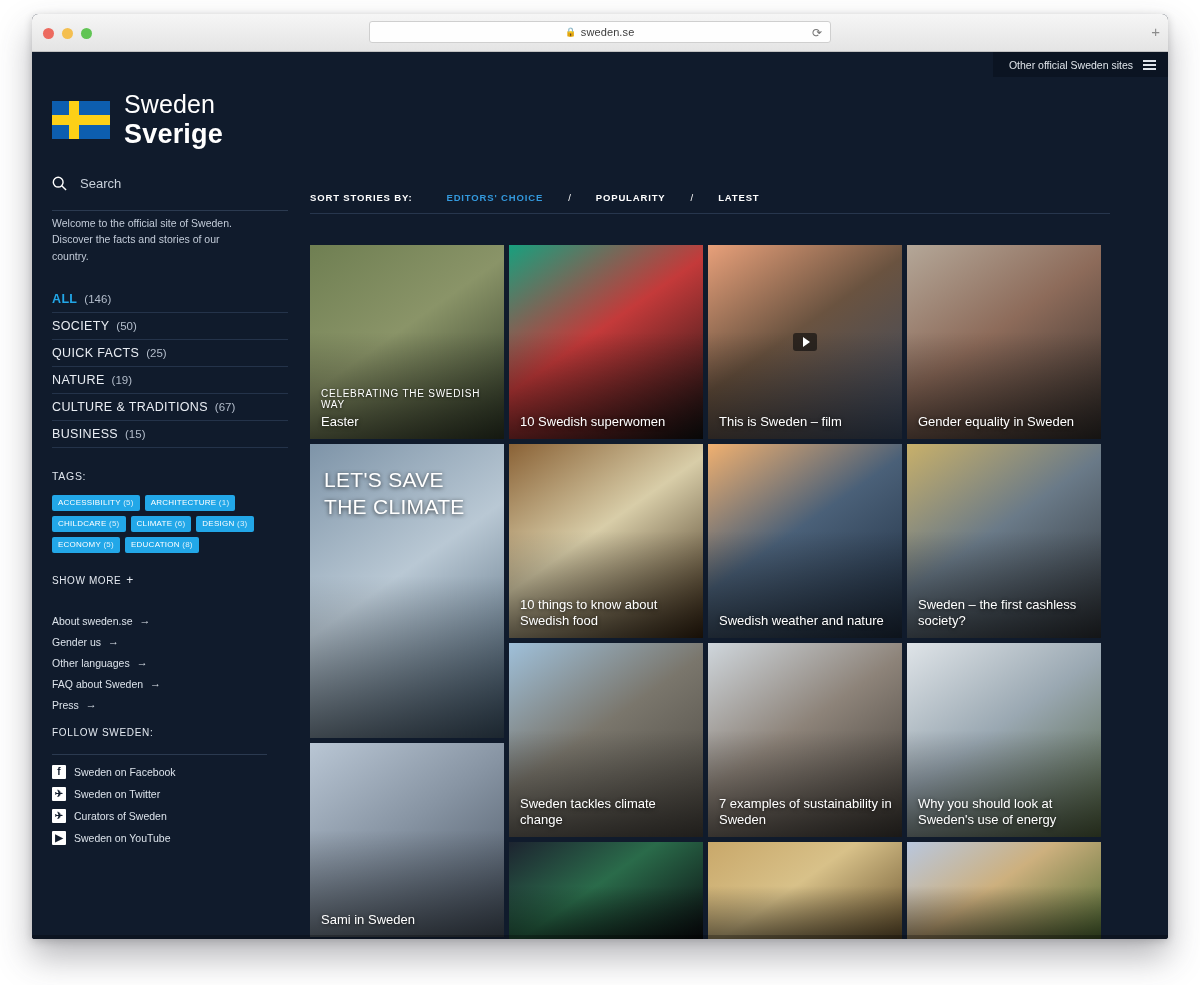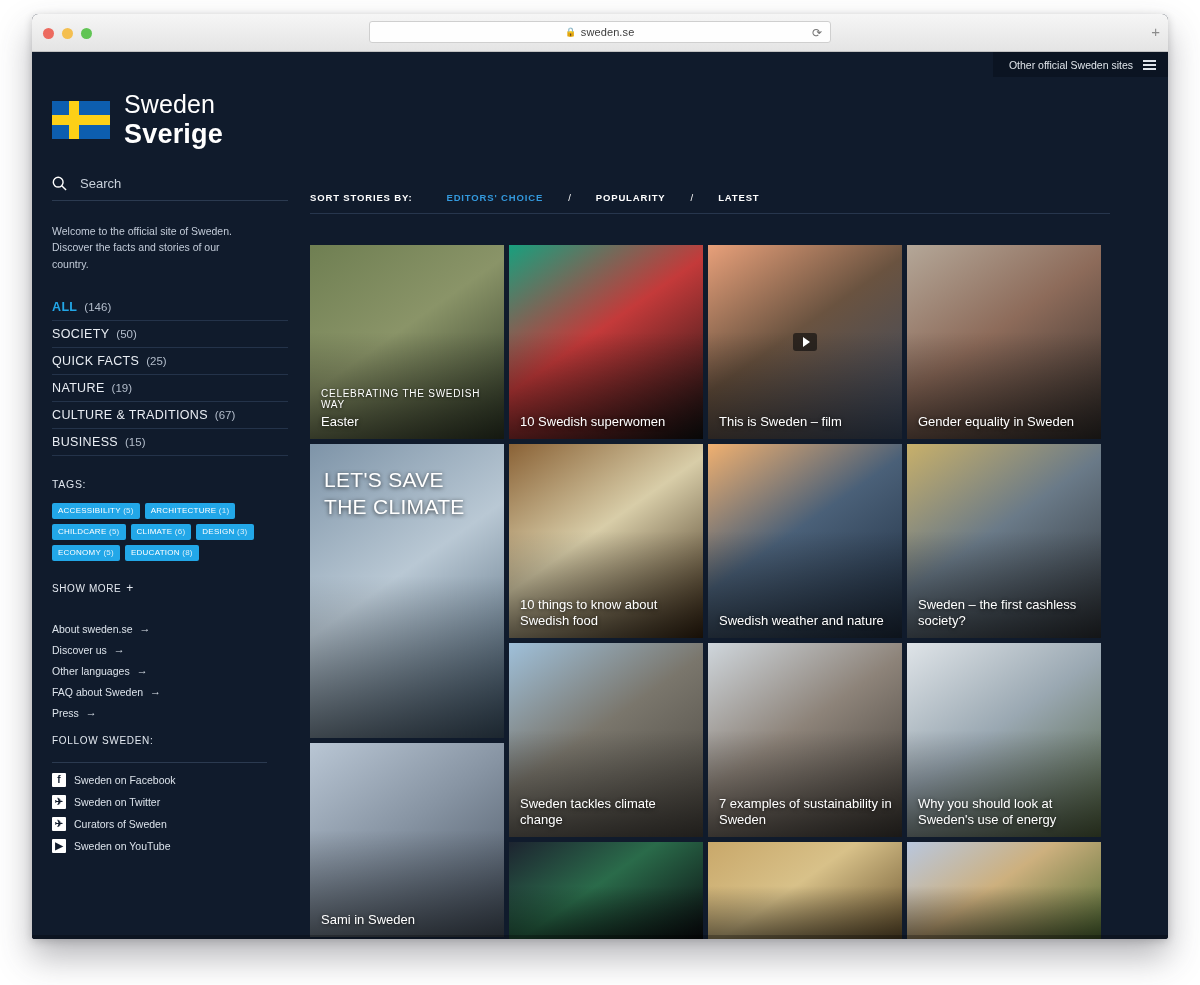--- a/index.html
+++ b/index.html
@@ -121,34 +121,34 @@
   }
   #brand-sverige {
     display: block; font-size: 27px; color: #ffffff;
     font-weight: 700; margin-top: 4px; letter-spacing: 0.2px;
   }
 
   
   #search-row {
     margin-top: 28px;
     display: flex; align-items: center; gap: 13px;
-    padding-bottom: 9px;
+    padding-bottom: 19px;
     border-bottom: 1px solid #2b3a50;
   }
   #search-icon { flex: none; }
   #search-input {
     background: transparent; border: 0; outline: none;
     color: #d7dde6; font-size: 13px;
     font-family: "Liberation Sans", sans-serif;
     width: 170px;
   }
   #search-input::placeholder { color: #c8d0da; }
 
   #intro-text {
-    margin-top: 22px;
+    margin-top: 4px;
     font-size: 10.5px; line-height: 1.55;
     color: #c2cbd8;
     width: 200px;
   }
 
   
   #category-list { margin-top: 22px; }
   .category-item {
     display: flex; align-items: baseline; gap: 7px;
     padding: 6px 0 6px;
@@ -420,21 +420,21 @@
       <div id="show-more">
         <span>SHOW MORE</span><span class="plus">+</span>
       </div>
 
       <div id="footer-links">
         <div class="footer-link">
           <span>About sweden.se</span>
           <span class="arrow-icon">→</span>
         </div>
         <div class="footer-link">
-          <span>Discover us</span>
+          <span>Gender us</span>
           <span class="arrow-icon">→</span>
         </div>
         <div class="footer-link">
           <span>Other languages</span>
           <span class="arrow-icon">→</span>
         </div>
         <div class="footer-link">
           <span>FAQ about Sweden</span>
           <span class="arrow-icon">→</span>
         </div>

